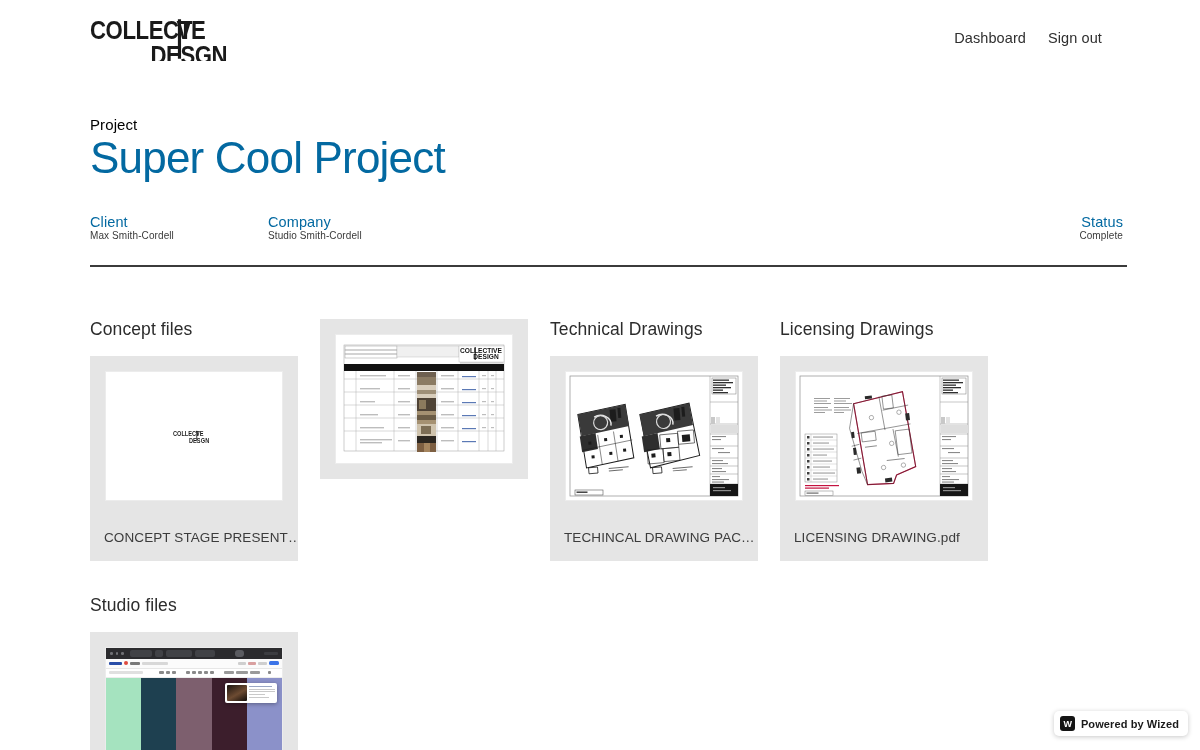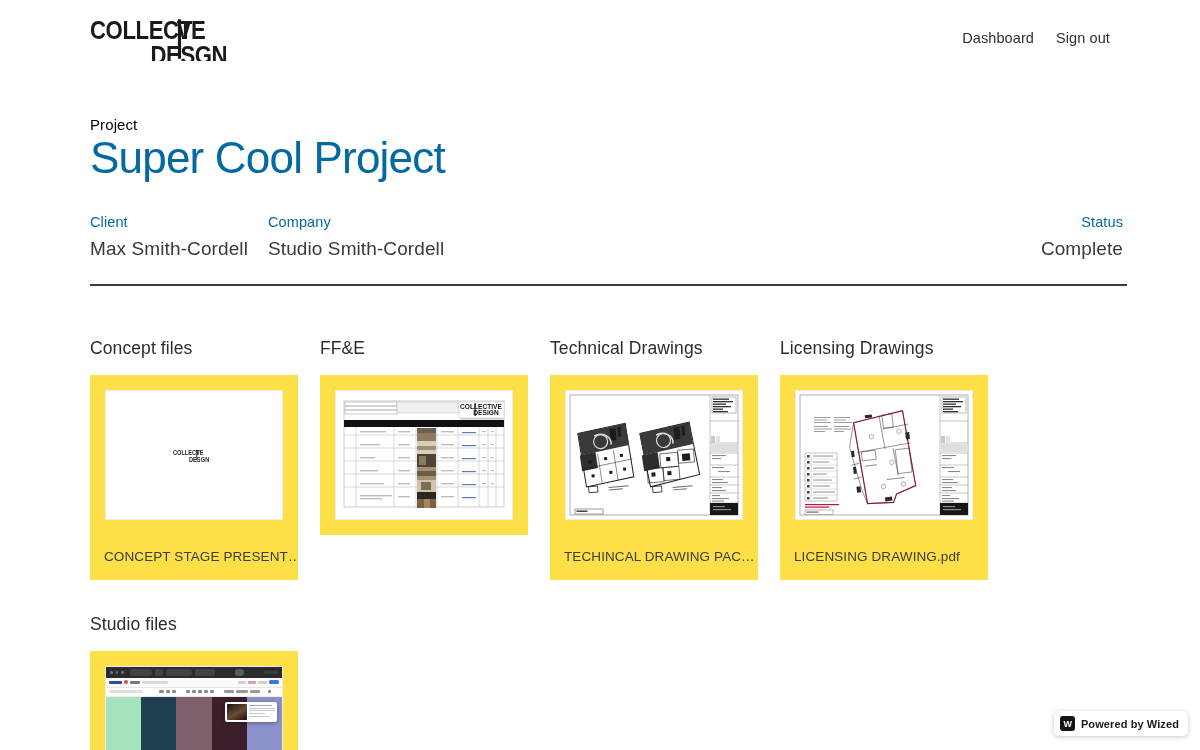--- a/index.html
+++ b/index.html
@@ -32,21 +32,21 @@
     width: 158px;
     height: 44px;
     margin-top: 2px;
   }
   .logo svg { display: block; width: 100%; height: 100%; }
 
   .nav {
     display: flex;
     align-items: center;
     gap: 22px;
-    margin-right: 0px;
+    margin-right: 8px;
   }
   .nav a {
     font-size: 14.5px;
     color: #2f2f2f;
     text-decoration: none;
     letter-spacing: 0.1px;
   }
 
   
   .project-wrap {
@@ -81,23 +81,22 @@
   }
   .meta-col.spacer { flex: 1 1 auto; width: auto; }
   .meta-col.right { text-align: right; width: auto; padding-right: 4px; }
 
   .meta-label {
     font-size: 14.5px;
     color: #0369a1;
     letter-spacing: 0.1px;
   }
   .meta-value {
-    font-size: 19px;
+    font-size: 10px;
     color: #3a3a3a;
-    margin-top: 8px;
     letter-spacing: 0.1px;
     white-space: nowrap;
   }
 
   .divider {
     height: 1.6px;
     background: #3b3b3b;
     margin-left: 0px;
     margin-right: 0px;
   }
@@ -117,21 +116,21 @@
   .section-title {
     font-size: 17.5px;
     font-weight: 400;
     color: #2c2c2c;
     letter-spacing: 0.1px;
     margin-bottom: 16px;
     white-space: nowrap;
   }
 
   .card {
-    background: #fde047;
+    background: #e5e5e5;
     width: 208px;
     display: flex;
     flex-direction: column;
     cursor: pointer;
   }
 
   .thumb {
     height: 160px;
     display: flex;
     align-items: center;
@@ -334,21 +333,20 @@
                 <rect x="89" y="2" width="3.4" height="40" fill="#111"></rect>
               </svg>
             </span>
           </div>
         </div>
         <div class="card-label">CONCEPT STAGE PRESENT…</div>
       </div>
     </div>
 
     <div>
-      <div class="section-title">FF&amp;E</div>
       <div class="card">
         <div class="thumb">
           <div class="thumb-inner">
             <svg viewBox="0 0 176 128" preserveAspectRatio="none" style="width:100%;height:100%">
               <rect x="0" y="0" width="176" height="128" fill="#fff"></rect>
               <g stroke="#9b9b9b" stroke-width="0.5" fill="none">
                 <rect x="8" y="10" width="160" height="106"></rect>
                 <rect x="9" y="11" width="52" height="4"></rect>
                 <rect x="9" y="15" width="52" height="4"></rect>
                 <rect x="9" y="19" width="52" height="4"></rect>

